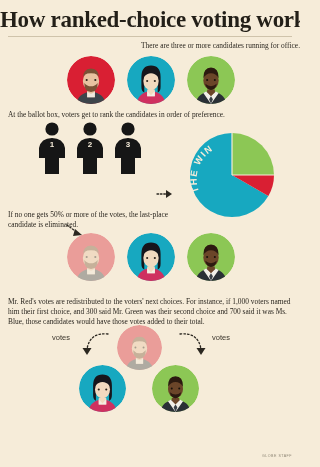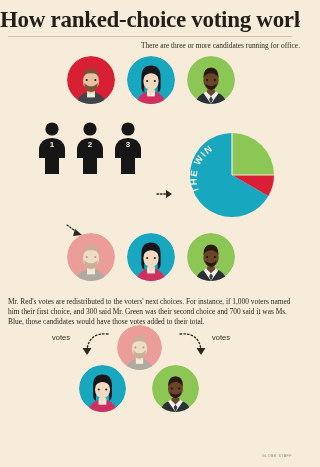--- a/index.html
+++ b/index.html
@@ -149,20 +149,21 @@
         <path d="M50 84 l4 6 l-4 10 l-4 -10 z" fill="#3a4047"></path>
         <ellipse cx="50" cy="51" rx="16" ry="19" fill="#6b4529"></ellipse>
         <path d="M34 46 q0 -22 16 -22 q16 0 16 22 q-6 -10 -16 -10 q-10 0 -16 10 z" fill="#2c1a10"></path>
         <path d="M38 58 q2 12 12 13 q10 -1 12 -13 q-6 5 -12 5 q-6 0 -12 -5 z" fill="#2c1a10"></path>
         <circle cx="42" cy="50" r="2.1" fill="#16100a"></circle>
         <circle cx="58" cy="50" r="2.1" fill="#16100a"></circle>
       </g>
     </svg>
   </div>
 
+  <div class="para" style="left:8px; top:110px;">At the ballot box, voters get to rank the candidates in order of preference.</div>
 
   <div class="ballot-person" style="left:36px; top:122px; width:32px; height:52px;">
     <svg class="bp-svg" width="32" height="52" viewBox="0 0 32 52">
       <circle cx="16" cy="7" r="6.6" fill="#161616"></circle>
       <path d="M16 16 q11 0 13 10 v10 h-6 v16 h-14 v-16 h-6 v-10 q2 -10 13 -10 z" fill="#161616"></path>
     </svg>
     <div class="bp-num">1</div>
   </div>
 
   <div class="ballot-person" style="left:74px; top:122px; width:32px; height:52px;">
@@ -199,20 +200,21 @@
 
       <line x1="50" y1="50" x2="50" y2="0" stroke="#f6ecd9" stroke-width="1.4"></line>
       <line x1="50" y1="50" x2="100" y2="50" stroke="#f6ecd9" stroke-width="1.4"></line>
       <path id="winnerArc" d="M12 72 A40 40 0 0 1 28 20" fill="none"></path>
       <text font-family="Liberation Sans, sans-serif" font-size="11" font-weight="700" letter-spacing="1.6" fill="#f6ecd9">
         <textPath href="#winnerArc" startOffset="4%">THE WINNER</textPath>
       </text>
     </svg>
   </div>
 
+  <div class="para" style="left:8px; top:210px; width:165px;">If no one gets 50% or more of the votes, the last-place candidate is eliminated.</div>
 
   <div class="arrow" style="left:66px; top:224px;">
     <svg width="22" height="14" viewBox="0 0 22 14">
       <line x1="1" y1="1" x2="12" y2="9" stroke="#2b2720" stroke-width="1.2" stroke-dasharray="1.6 1.8" stroke-linecap="round"></line>
       <path d="M9 5 l7 6 l-9 1 z" fill="#2b2720"></path>
     </svg>
   </div>
 
   <div class="avatar faded" style="left:67px; top:233px; width:48px; height:48px;">
     <svg class="av-svg" viewBox="0 0 100 100">

